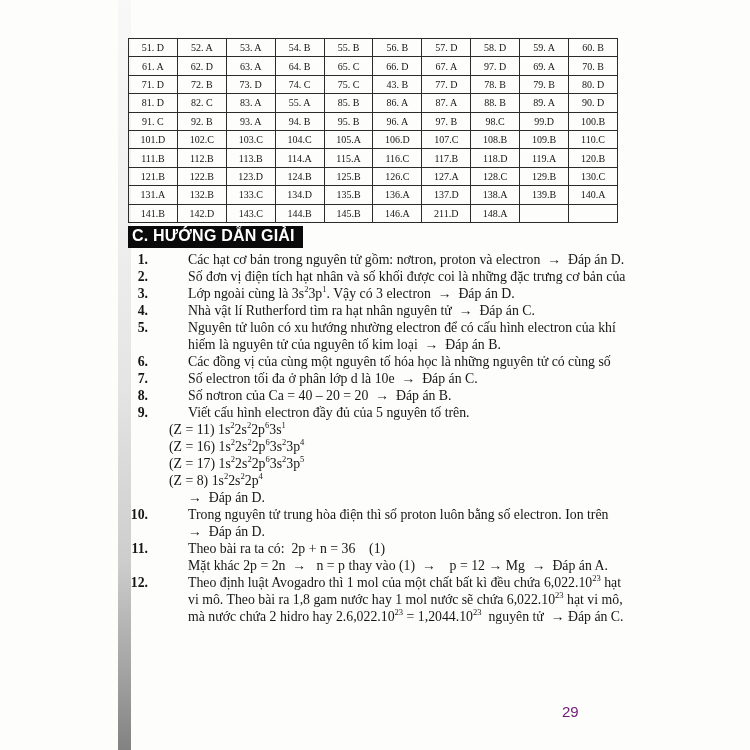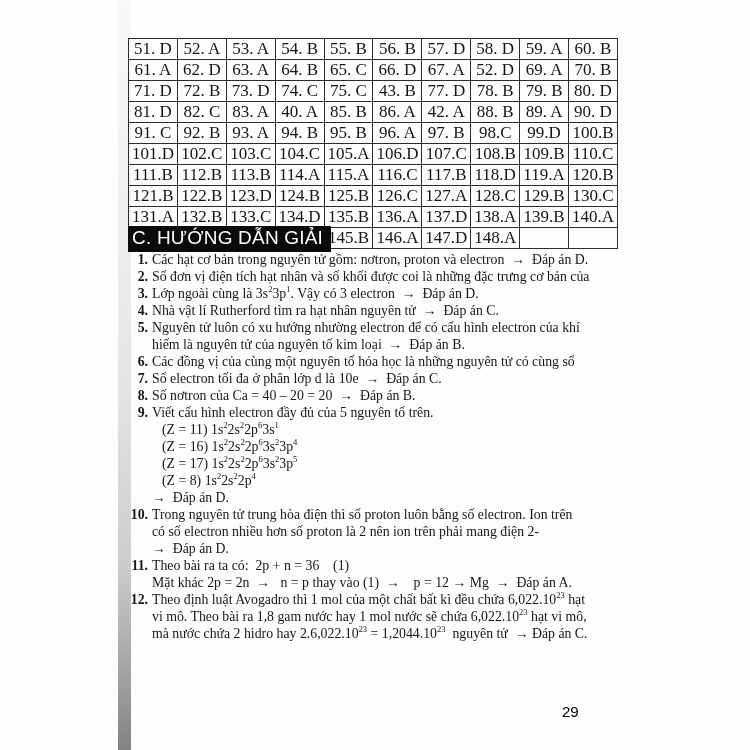--- a/index.html
+++ b/index.html
@@ -12,56 +12,56 @@
     color:#161616;
   }
   .page{position:absolute;inset:0;}
   .spine{
     position:absolute;left:118px;top:0;width:13px;height:750px;
     background:linear-gradient(180deg,#f8f8f8 0%,#f0f0f0 28%,#e4e4e4 52%,#cdcdcd 75%,#a2a2a2 90%,#828282 100%);
   }
   table.answer-table{
     position:absolute;left:128px;top:38px;width:490px;
     border-collapse:collapse;table-layout:fixed;
-    font-size:17px;color:#141414;padding-left:28px;
+    font-size:10px;color:#141414;padding-left:28px;
   }
   table.answer-table td{
     border:1px solid #2b2b2b;
     height:17.4px;
     text-align:center;
     vertical-align:middle;
     padding:0;
     white-space:nowrap;
     overflow:hidden;
   }
   .section-header{
     position:absolute;left:128px;top:226px;
     background:#0a0a0a;color:#ffffff;
     font-family:"Liberation Sans","DejaVu Sans",sans-serif;
-    font-weight:normal;font-size:19px;
+    font-weight:bold;font-size:16px;
     padding:1px 8px 3px 4px;
     letter-spacing:0.2px;
     display:inline-block;
   }
   .solutions{
     position:absolute;left:128px;top:251px;width:505px;
     font-size:13.8px;line-height:17px;
   }
   .sol-line{display:flex;white-space:pre;}
   .sol-num{
     flex:0 0 24px;box-sizing:border-box;
     text-align:right;padding-right:4px;
     font-weight:bold;
   }
-  .sol-text{white-space:pre;}
-  .ind-config .sol-text{margin-left:10px;}
+  .sol-text{white-space:pre;margin-left:36px;}
+  .ind-config .sol-text{margin-left:17px;}
   .sol-text sup{font-size:0.62em;line-height:0;vertical-align:super;}
   .page-number{
     position:absolute;left:562px;top:703px;
-    font-size:15px;color:#000000;
+    font-size:15px;color:#701a75;
     font-family:"Liberation Sans","DejaVu Sans",sans-serif;
   }
 </style>
 </head>
 <body>
 
 <div class="page">
   <div class="spine"></div>
 
   <table class="answer-table">
@@ -79,44 +79,44 @@
           <td>60. B</td>
         </tr>
         <tr>
           <td>61. A</td>
           <td>62. D</td>
           <td>63. A</td>
           <td>64. B</td>
           <td>65. C</td>
           <td>66. D</td>
           <td>67. A</td>
-          <td>52. D</td>
+          <td>97. D</td>
           <td>69. A</td>
           <td>70. B</td>
         </tr>
         <tr>
           <td>71. D</td>
           <td>72. B</td>
           <td>73. D</td>
           <td>74. C</td>
           <td>75. C</td>
           <td>43. B</td>
           <td>77. D</td>
           <td>78. B</td>
           <td>79. B</td>
           <td>80. D</td>
         </tr>
         <tr>
           <td>81. D</td>
           <td>82. C</td>
           <td>83. A</td>
-          <td>40. A</td>
+          <td>55. A</td>
           <td>85. B</td>
           <td>86. A</td>
-          <td>42. A</td>
+          <td>87. A</td>
           <td>88. B</td>
           <td>89. A</td>
           <td>90. D</td>
         </tr>
         <tr>
           <td>91. C</td>
           <td>92. B</td>
           <td>93. A</td>
           <td>94. B</td>
           <td>95. B</td>
@@ -174,21 +174,21 @@
           <td>139.B</td>
           <td>140.A</td>
         </tr>
         <tr>
           <td>141.B</td>
           <td>142.D</td>
           <td>143.C</td>
           <td>144.B</td>
           <td>145.B</td>
           <td>146.A</td>
-          <td>147.D</td>
+          <td>211.D</td>
           <td>148.A</td>
           <td></td>
           <td></td>
         </tr>
       </tbody>
   </table>
 
   <div class="section-header">
     <span>C. HƯỚNG DẪN GIẢI</span>
   </div>
@@ -204,21 +204,20 @@
       <div class="sol-line ind-first"><span class="sol-num">7.</span><span class="sol-text">Số electron tối đa ở phân lớp d là 10e  →  Đáp án C.</span></div>
       <div class="sol-line ind-first"><span class="sol-num">8.</span><span class="sol-text">Số nơtron của Ca = 40 – 20 = 20  →  Đáp án B.</span></div>
       <div class="sol-line ind-first"><span class="sol-num">9.</span><span class="sol-text">Viết cấu hình electron đầy đủ của 5 nguyên tố trên.</span></div>
       <div class="sol-line ind-config"><span class="sol-num"></span><span class="sol-text">(Z = 11) 1s<sup>2</sup>2s<sup>2</sup>2p<sup>6</sup>3s<sup>1</sup></span></div>
       <div class="sol-line ind-config"><span class="sol-num"></span><span class="sol-text">(Z = 16) 1s<sup>2</sup>2s<sup>2</sup>2p<sup>6</sup>3s<sup>2</sup>3p<sup>4</sup></span></div>
       <div class="sol-line ind-config"><span class="sol-num"></span></div>
       <div class="sol-line ind-config"><span class="sol-num"></span><span class="sol-text">(Z = 17) 1s<sup>2</sup>2s<sup>2</sup>2p<sup>6</sup>3s<sup>2</sup>3p<sup>5</sup></span></div>
       <div class="sol-line ind-config"><span class="sol-num"></span><span class="sol-text">(Z = 8) 1s<sup>2</sup>2s<sup>2</sup>2p<sup>4</sup></span></div>
       <div class="sol-line ind-cont"><span class="sol-num"></span><span class="sol-text">→  Đáp án D.</span></div>
       <div class="sol-line ind-first"><span class="sol-num">10.</span><span class="sol-text">Trong nguyên tử trung hòa điện thì số proton luôn bằng số electron. Ion trên</span></div>
-      <div class="sol-line ind-cont"><span class="sol-num"></span><span class="sol-text">có số electron nhiều hơn số proton là 2 nên ion trên phải mang điện 2-</span></div>
       <div class="sol-line ind-cont"><span class="sol-num"></span><span class="sol-text">→  Đáp án D.</span></div>
       <div class="sol-line ind-first"><span class="sol-num">11.</span><span class="sol-text">Theo bài ra ta có:  2p + n = 36    (1)</span></div>
       <div class="sol-line ind-cont"><span class="sol-num"></span><span class="sol-text">Mặt khác 2p = 2n  →   n = p thay vào (1)  →    p = 12 → Mg  →  Đáp án A.</span></div>
       <div class="sol-line ind-first"><span class="sol-num">12.</span><span class="sol-text">Theo định luật Avogadro thì 1 mol của một chất bất kì đều chứa 6,022.10<sup>23</sup> hạt</span></div>
       <div class="sol-line ind-cont"><span class="sol-num"></span><span class="sol-text">vi mô. Theo bài ra 1,8 gam nước hay 1 mol nước sẽ chứa 6,022.10<sup>23</sup> hạt vi mô,</span></div>
       <div class="sol-line ind-cont"><span class="sol-num"></span><span class="sol-text">mà nước chứa 2 hidro hay 2.6,022.10<sup>23</sup> = 1,2044.10<sup>23</sup>  nguyên tử  → Đáp án C.</span></div>
     </div>
 
   <div class="page-number">29</div>
 </div>

